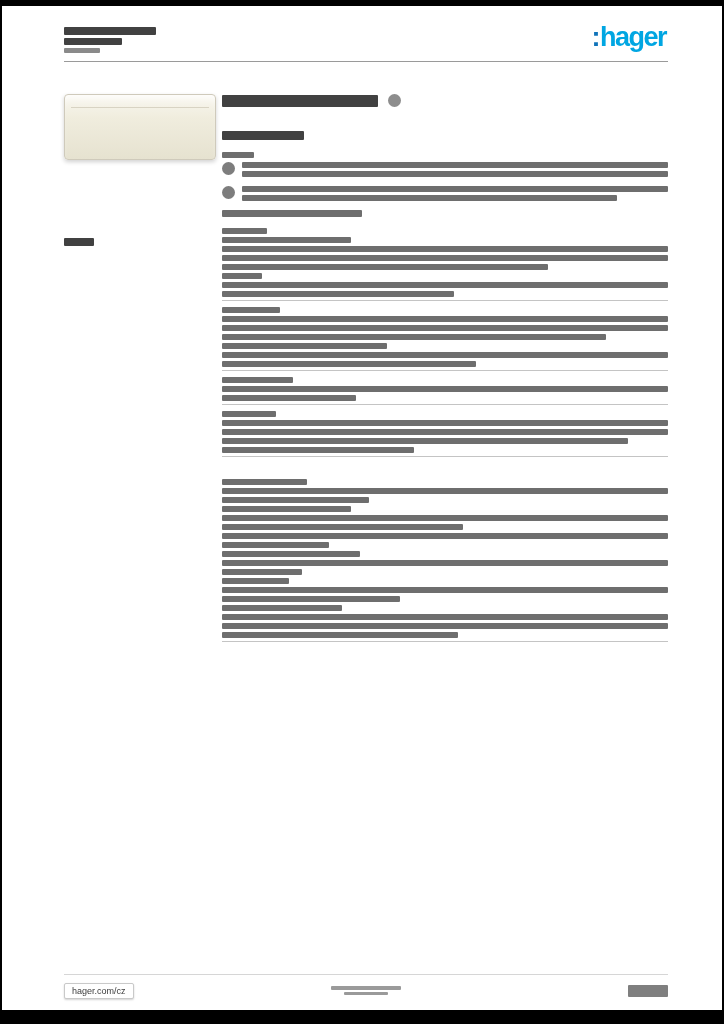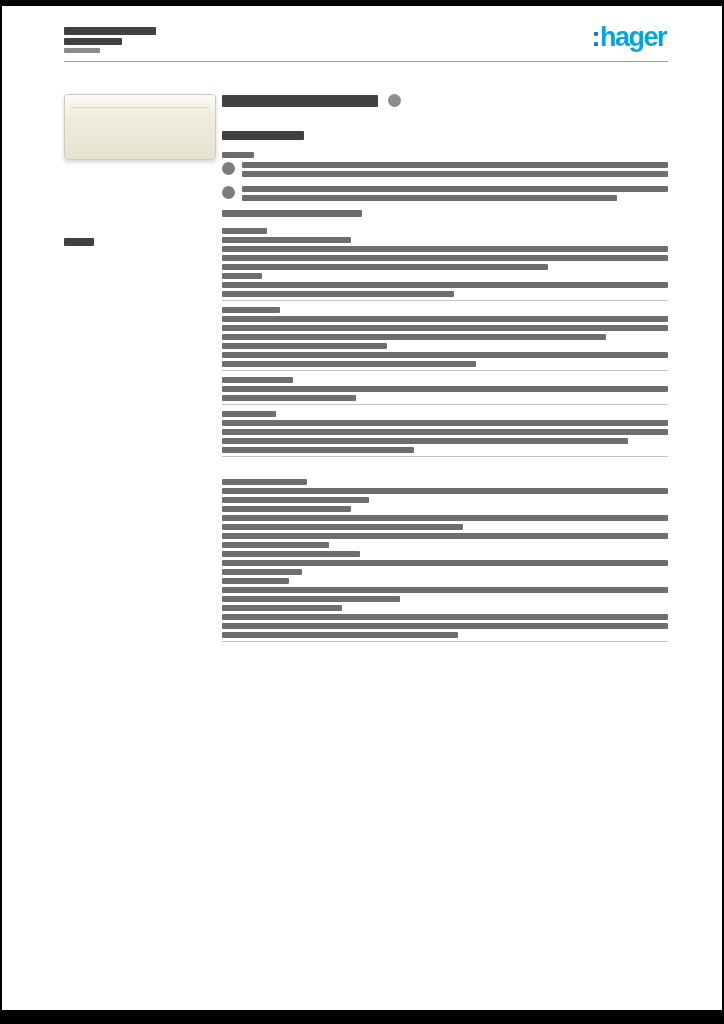--- a/index.html
+++ b/index.html
@@ -163,14 +163,27 @@
       <div class="bar" style="width: 15%; height: 6px;"></div>
       <div class="bar" style="width: 100%; height: 6px;"></div>
       <div class="bar" style="width: 40%; height: 6px;"></div>
       <div class="bar" style="width: 27%; height: 6px;"></div>
       <div class="bar" style="width: 100%; height: 6px;"></div>
       <div class="bar" style="width: 100%; height: 6px;"></div>
       <div class="bar" style="width: 53%; height: 6px;"></div>
       <div class="rule"></div>
     </div>
 
+  <div class="footer">
+    <div class="footer-rule"></div>
+    <div class="footer-row">
+      <a class="footer-link" href="#">hager.com/cz</a>
+      <div class="footer-info">
+          <div class="bar" style="width: 70px; height: 4px;"></div>
+          <div class="bar" style="width: 44px; height: 3px;"></div>
+        </div>
+      <div class="page-block">
+          <div class="bar" style="width: 40px; height: 12px;"></div>
+        </div>
+    </div>
+  </div>
 
 </div>
 
 </body></html>

